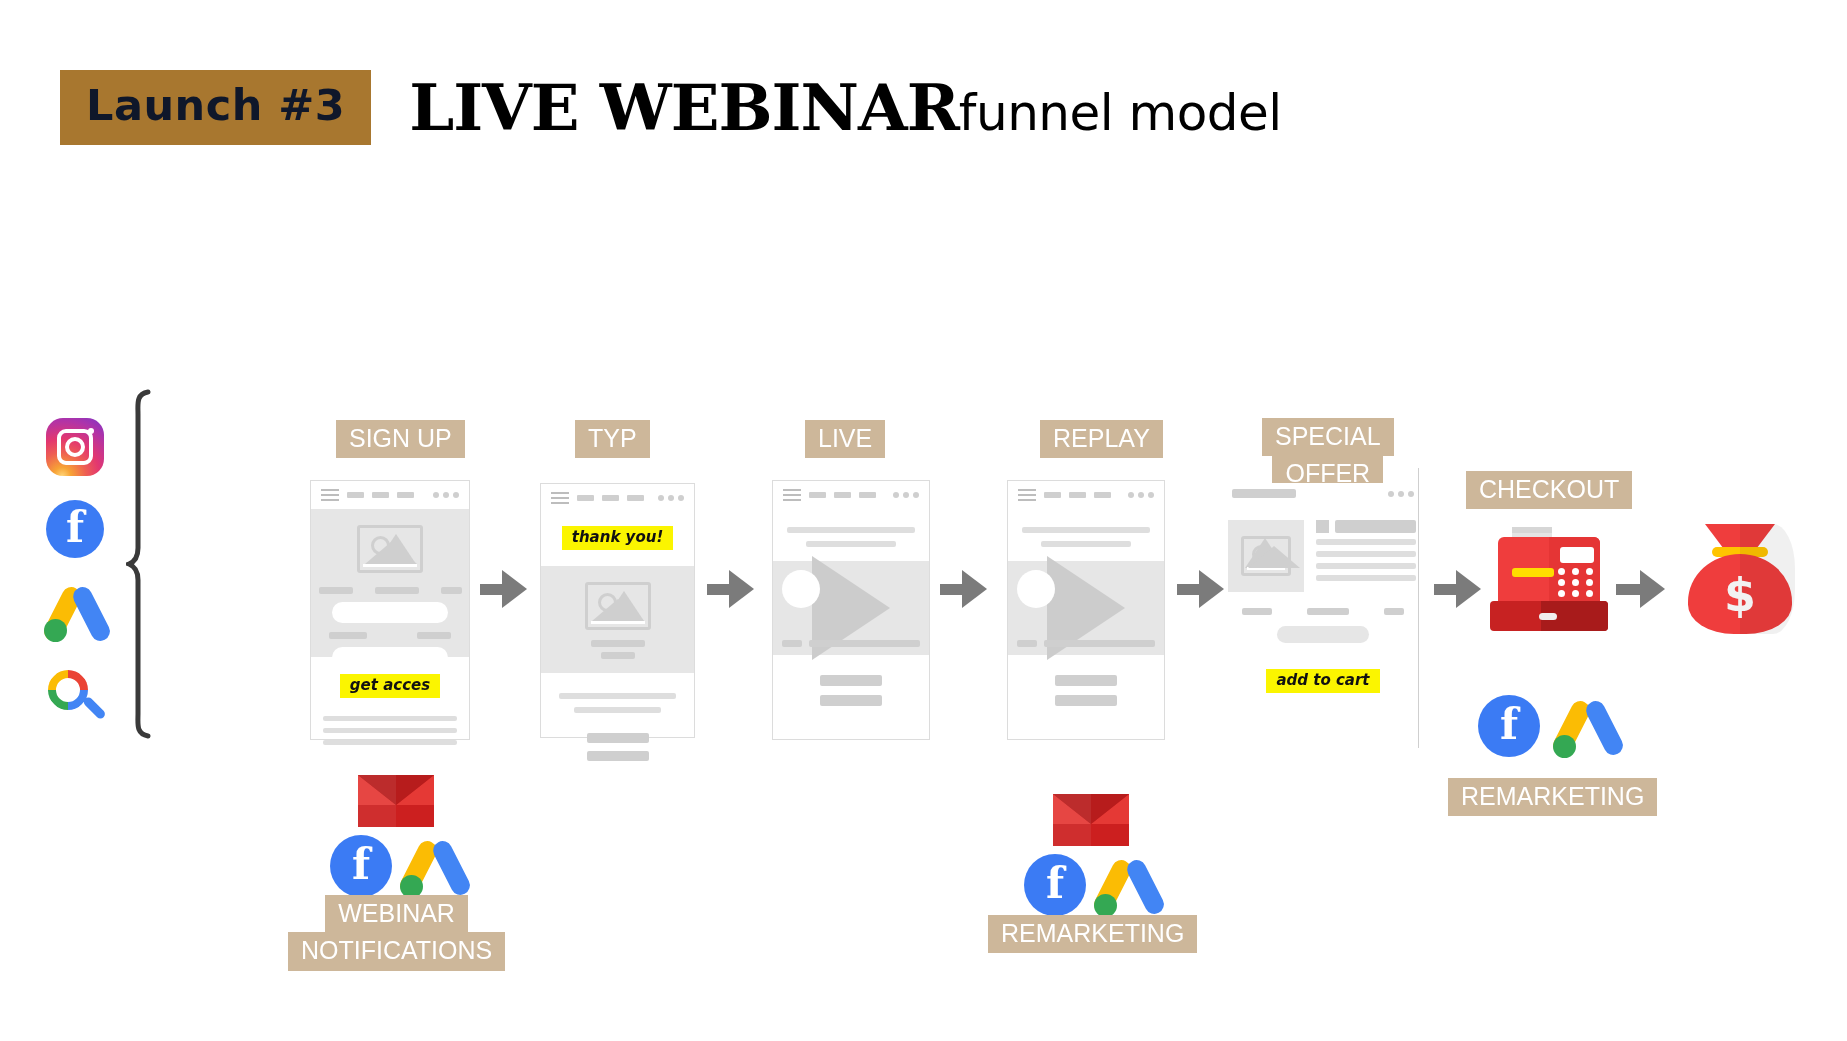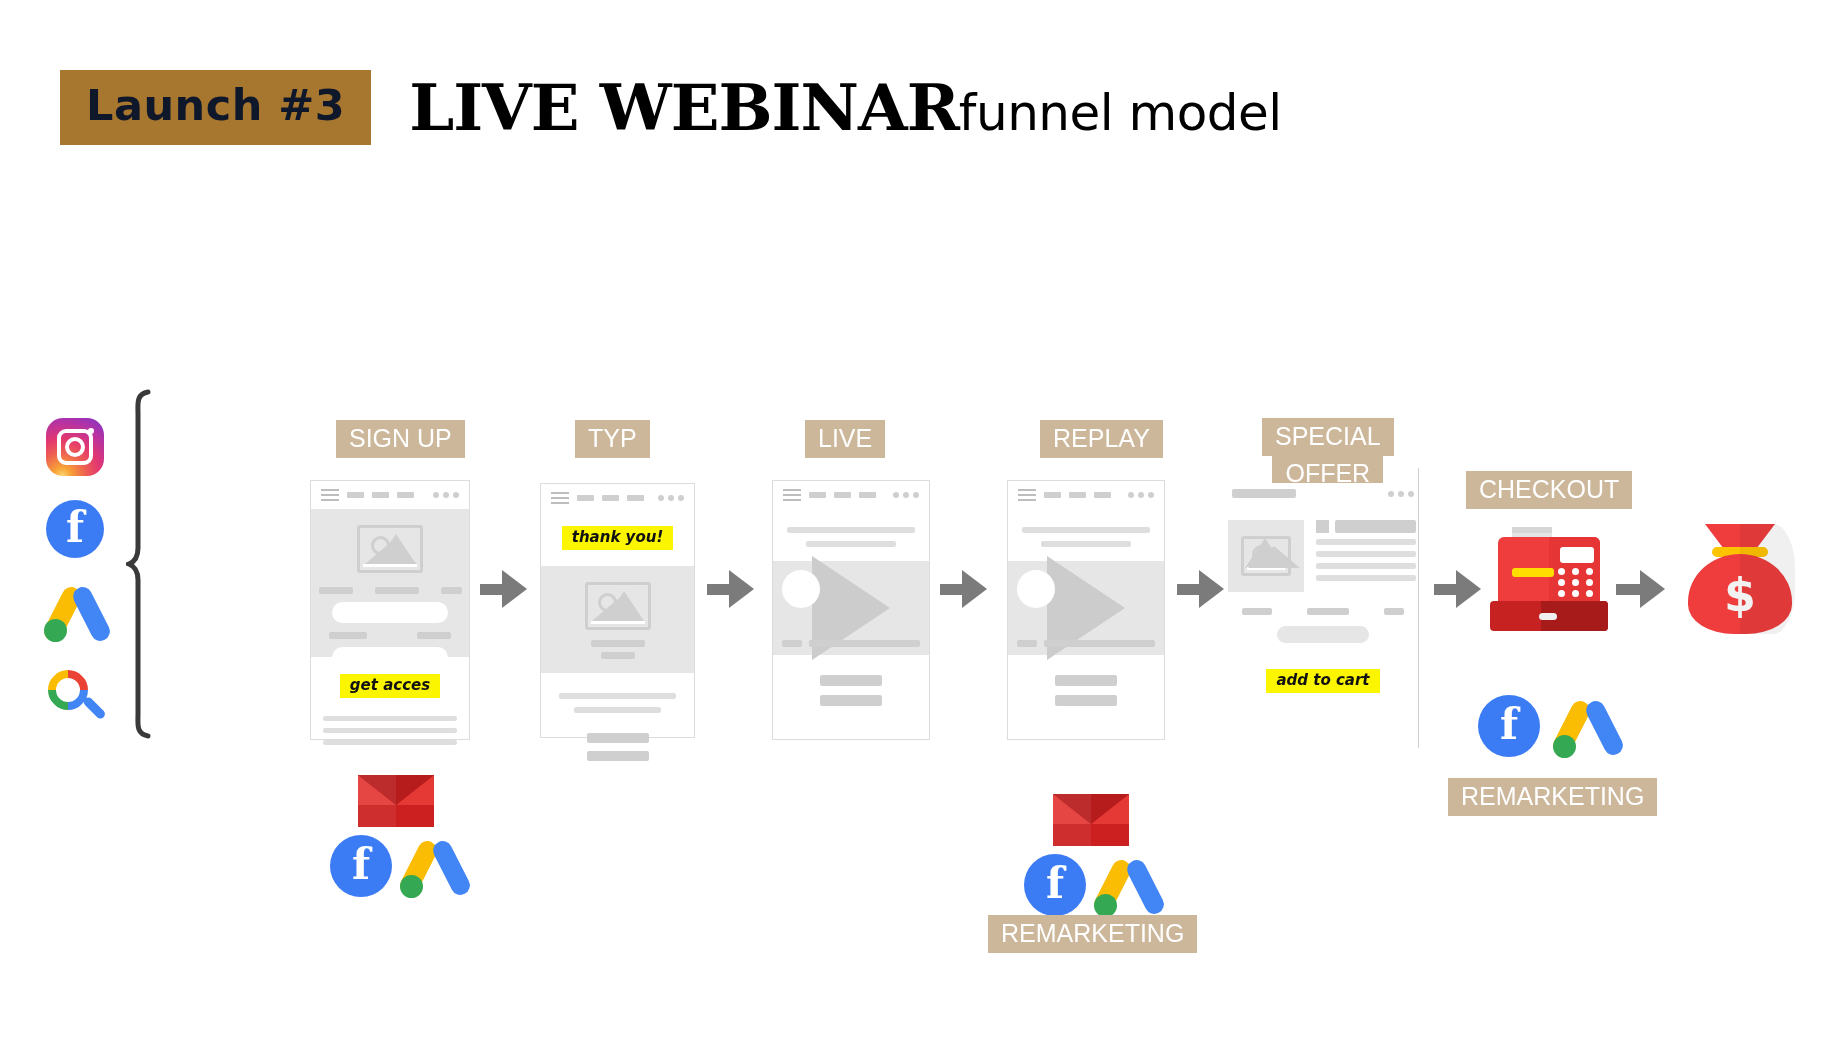--- a/index.html
+++ b/index.html
@@ -562,20 +562,24 @@
   <div style="position:absolute; left:330px; top:835px;">
     <div class="fb" style="width:62px; height:62px;"></div>
   </div>
   <div style="position:absolute; left:400px; top:838px;">
     <div class="gads" style="width:66px; height:60px;">
       <span class="bar-yellow"></span>
         <span class="bar-blue"></span>
         <span class="dot-green"></span>
     </div>
   </div>
+  <div style="position:absolute; left:288px; top:895px;" class="tag-stack">
+    <div class="tag">WEBINAR</div>
+    <div class="tag">NOTIFICATIONS</div>
+  </div>
 
   <div style="position:absolute; left:1053px; top:794px;">
     <div class="envelope">
         <span class="body"></span>
         <span class="flap"></span>
         <span class="v"></span>
         <span class="hl"></span>
       </div>
   </div>
   <div style="position:absolute; left:1024px; top:854px;">

